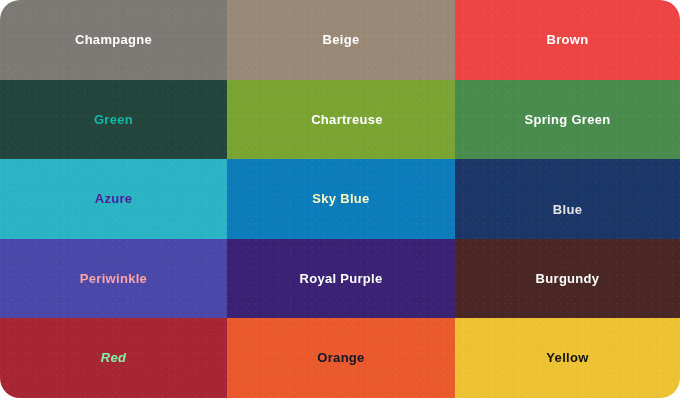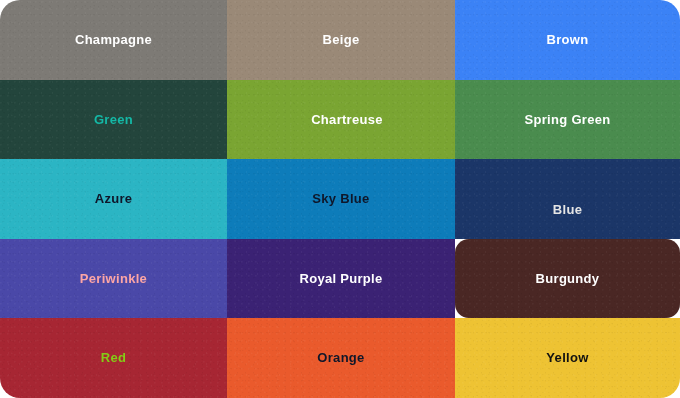--- a/index.html
+++ b/index.html
@@ -67,52 +67,52 @@
 </head>
 <body>
 
 <div id="palette-grid">
     <div class="swatch" style="background-color: rgb(125, 122, 117);">
       <span class="swatch-label" style="color: rgb(255, 255, 255);">Champagne</span>
     </div>
     <div class="swatch" style="background-color: rgb(154, 137, 119);">
       <span class="swatch-label" style="color: rgb(255, 255, 255);">Beige</span>
     </div>
-    <div class="swatch" style="background-color: #3b82f6;">
+    <div class="swatch" style="background-color: #ef4444;">
       <span class="swatch-label" style="color: rgb(255, 255, 255);">Brown</span>
     </div>
     <div class="swatch" style="background-color: rgb(35, 69, 60);">
       <span class="swatch-label" style="color: #14b8a6;">Green</span>
     </div>
     <div class="swatch" style="background-color: rgb(122, 165, 50); padding-left: 12px;">
       <span class="swatch-label" style="color: rgb(255, 255, 255);">Chartreuse</span>
     </div>
     <div class="swatch" style="background-color: rgb(74, 140, 78);">
       <span class="swatch-label" style="color: rgb(255, 255, 255);">Spring Green</span>
     </div>
     <div class="swatch" style="background-color: rgb(43, 181, 196);">
-      <span class="swatch-label" style="color: #0f172a;">Azure</span>
+      <span class="swatch-label" style="color: #4c1d95;">Azure</span>
     </div>
     <div class="swatch" style="background-color: rgb(13, 124, 186);">
-      <span class="swatch-label" style="color: #0f172a;">Sky Blue</span>
+      <span class="swatch-label" style="color: #fef9c3;">Sky Blue</span>
     </div>
     <div class="swatch" style="background-color: rgb(27, 54, 104);">
       <span class="swatch-label" style="color: #e5e5e5; margin-top: 22px;">Blue</span>
     </div>
     <div class="swatch" style="background-color: rgb(74, 72, 168);">
       <span class="swatch-label" style="color: #fca5a5;">Periwinkle</span>
     </div>
     <div class="swatch" style="background-color: rgb(59, 34, 116);">
       <span class="swatch-label" style="color: rgb(255, 255, 255);">Royal Purple</span>
     </div>
-    <div class="swatch" style="background-color: rgb(74, 39, 36); border-radius: 14px;">
+    <div class="swatch" style="background-color: rgb(74, 39, 36);">
       <span class="swatch-label" style="color: rgb(255, 255, 255);">Burgundy</span>
     </div>
     <div class="swatch" style="background-color: rgb(167, 38, 51);">
-      <span class="swatch-label" style="color: #84cc16;">Red</span>
+      <span class="swatch-label" style="color: #86efac; font-style: italic;">Red</span>
     </div>
     <div class="swatch" style="background-color: rgb(234, 90, 44);">
       <span class="swatch-label" style="color: #0f172a;">Orange</span>
     </div>
     <div class="swatch" style="background-color: rgb(238, 195, 51);">
       <span class="swatch-label" style="color: rgb(17, 17, 17);">Yellow</span>
     </div>
   </div>
 
 </body></html>

